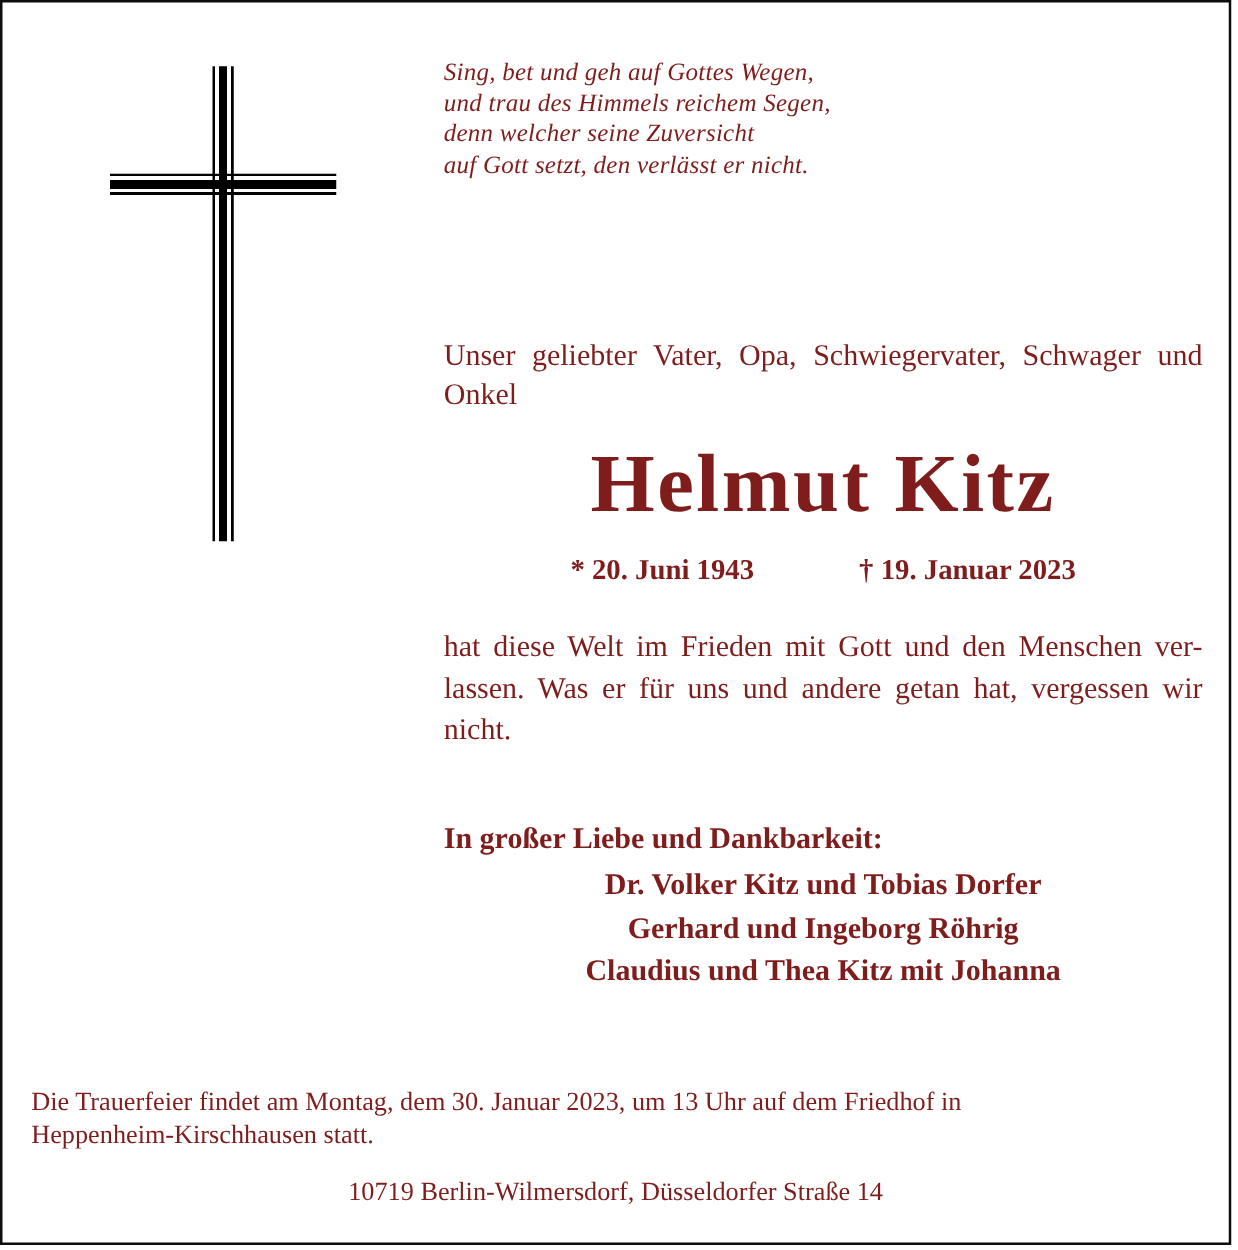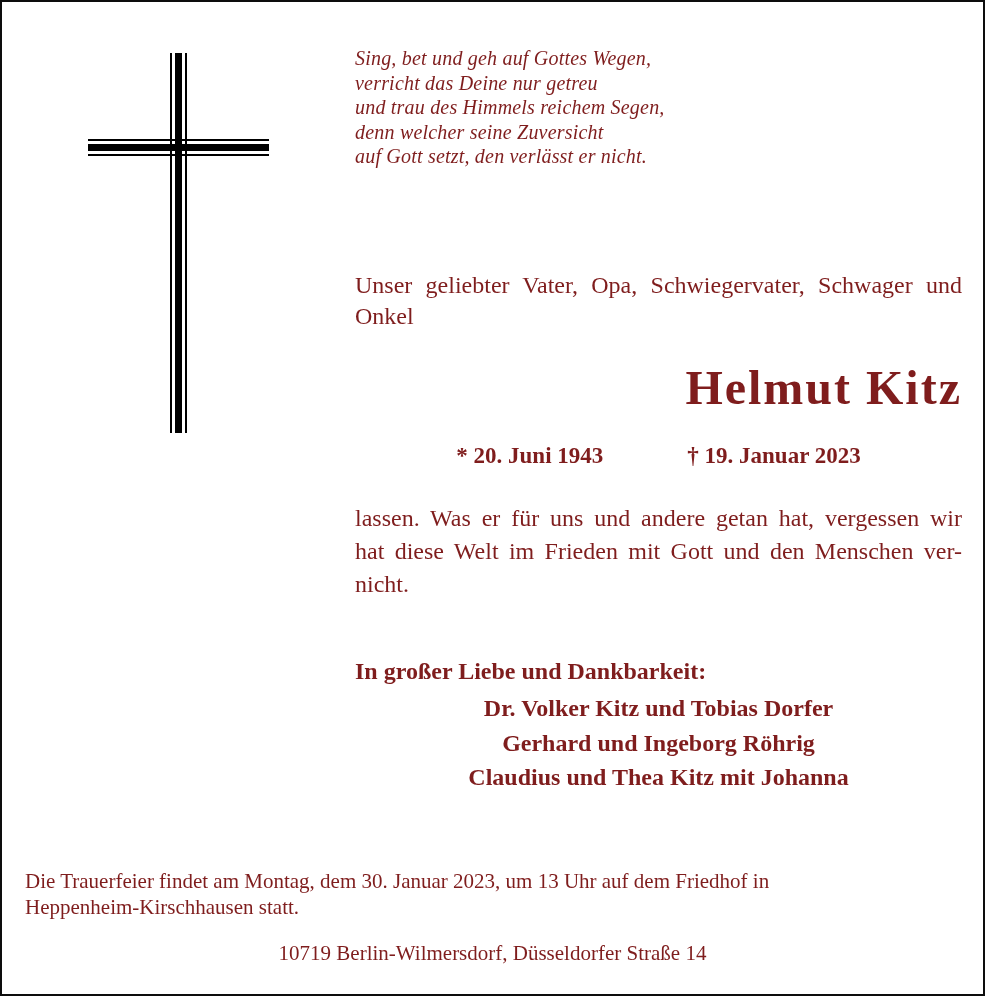--- a/index.html
+++ b/index.html
@@ -52,24 +52,24 @@
     left: 355px; top: 270px;
     width: 607px;
     font-size: 24px;
     line-height: 31px;
   }
   .jline { text-align: justify; text-align-last: justify; }
   .name {
     position: absolute;
     left: 355px; top: 348px;
     width: 607px;
-    font-size: 48px;
+    font-size: 66px;
     font-weight: 700;
     line-height: 80px;
-    text-align: right;
+    text-align: center;
     letter-spacing: 2px;
     white-space: nowrap;
   }
   .dates {
     position: absolute;
     left: 355px; top: 443px;
     width: 607px;
     display: flex;
     justify-content: center;
     gap: 84px;
@@ -121,41 +121,40 @@
 
   <div class="ad-frame"></div>
 
   <div>
     <div class="cross-v"></div>
     <div class="cross-h"></div>
   </div>
 
   <div class="verse">
     <div>Sing, bet und geh auf Gottes Wegen,</div>
-    <div>verricht das Deine nur getreu</div>
     <div>und trau des Himmels reichem Segen,</div>
     <div>denn welcher seine Zuversicht</div>
     <div>auf Gott setzt, den verlässt er nicht.</div>
   </div>
 
   <div class="intro">
     <div class="jline">Unser geliebter Vater, Opa, Schwiegervater, Schwager und</div>
     <div>Onkel</div>
   </div>
 
   <div class="name">Helmut Kitz</div>
 
   <div class="dates">
     <span>* 20. Juni 1943</span>
     <span>† 19. Januar 2023</span>
   </div>
 
   <div class="obituary">
+    <div class="jline">hat diese Welt im Frieden mit Gott und den Menschen ver-</div>
     <div class="jline">lassen. Was er für uns und andere getan hat, vergessen wir</div>
-    <div class="jline">hat diese Welt im Frieden mit Gott und den Menschen ver-</div>
     <div>nicht.</div>
   </div>
 
   <div class="farewell-heading">In großer Liebe und Dankbarkeit:</div>
 
   <div class="mourners">
     <div>Dr. Volker Kitz und Tobias Dorfer</div>
     <div>Gerhard und Ingeborg Röhrig</div>
     <div>Claudius und Thea Kitz mit Johanna</div>
   </div>

